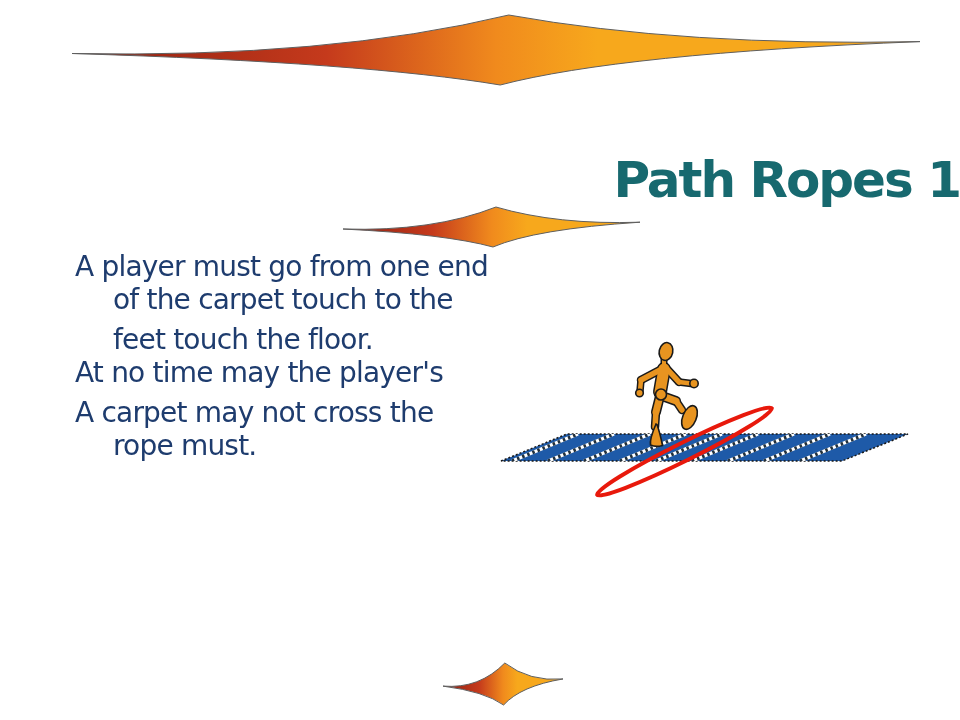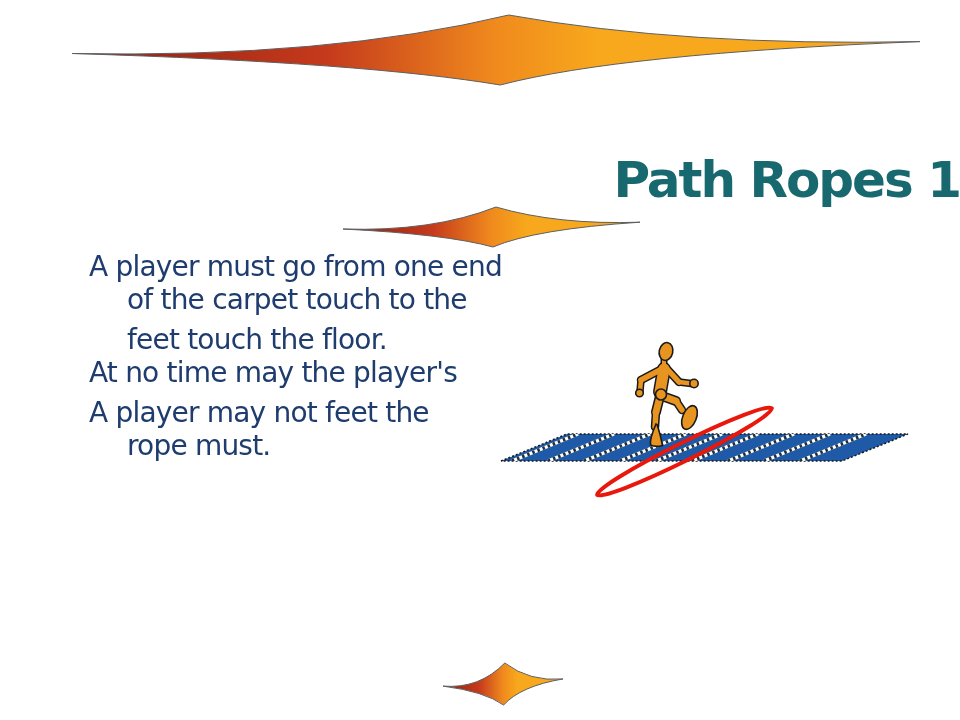--- a/index.html
+++ b/index.html
@@ -13,21 +13,21 @@
     position:absolute;left:0;top:117px;width:960px;
     text-align:right;
     font-size:50px;font-weight:bold;letter-spacing:-2px;
     color:#17696F;
   }
   .content{
     position:absolute;left:75px;top:250px;width:440px;
     font-size:28px;line-height:33px;letter-spacing:-0.8px;
     color:#1E3C6E;
   }
-  .para{margin:0 0 7px 14px;}
+  .para{margin:0 0 7px 0;}
   .line{white-space:nowrap;}
   .line.cont{margin-left:38px;}
 </style>
 </head>
 <body>
 
 <svg class="art" viewBox="0 0 960 720" aria-hidden="true">
   <defs>
     <linearGradient id="swooshGrad" x1="0" y1="0" x2="1" y2="0">
       <stop offset="0" stop-color="#8E1E10"></stop>
@@ -121,16 +121,16 @@
 <div class="content">
   <div class="para">
     <div class="line">A player must go from one end</div>
     <div class="line cont">of the carpet touch to the</div>
   </div>
   <div class="para">
     <div class="line cont">feet touch the floor.</div>
     <div class="line">At no time may the player's</div>
   </div>
   <div class="para">
-    <div class="line">A player may not feet the</div>
+    <div class="line">A carpet may not cross the</div>
     <div class="line cont">rope must.</div>
   </div>
 </div>
 
 </body></html>

